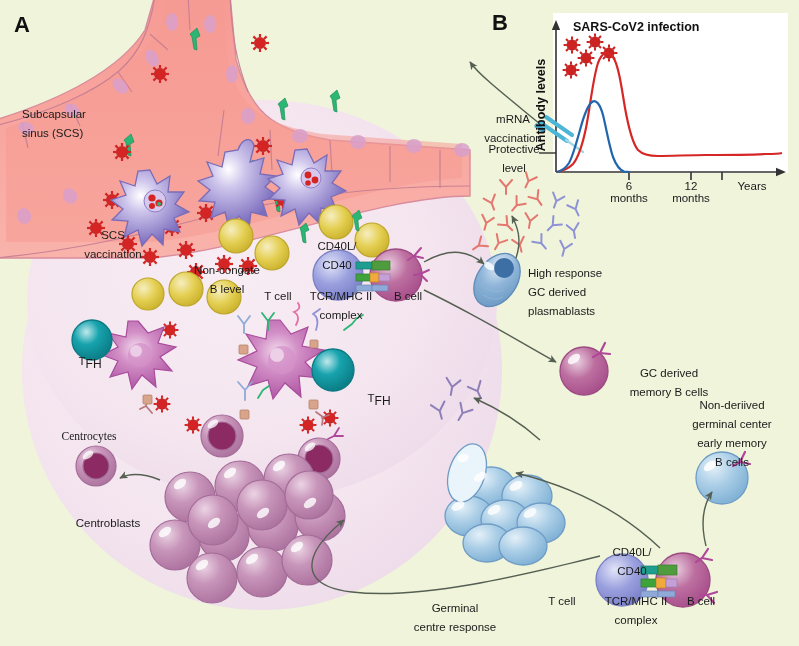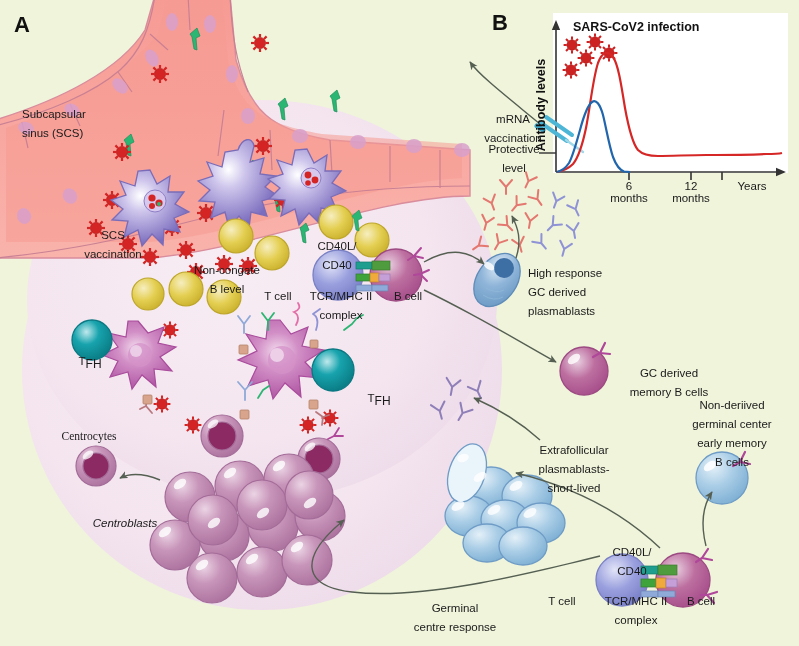--- a/index.html
+++ b/index.html
@@ -736,36 +736,33 @@
 complex</div>
 
   <div class="lbl" style="left:66px;top:333px;">
     <span>T</span><span class="sub">FH</span>
   </div>
   <div class="lbl" style="left:355px;top:370px;">
     <span>T</span><span class="sub">FH</span>
   </div>
 
   <div class="lbl c" style="left: 89px; top: 427px; white-space: pre; font-family: Liberation Serif, serif;">Centrocytes</div>
-  <div class="lbl c" style="left: 125px; top: 514px; white-space: pre; font-style: italic;">Centroblasts</div>
+  <div class="lbl c" style="left: 108px; top: 514px; white-space: pre;">Centroblasts</div>
   <div class="lbl c" style="left: 455px; top: 599px; text-align: center; white-space: pre;">Germinal
 centre response</div>
 
   <div class="lbl" style="left: 528px; top: 264px; white-space: pre;">High response
 GC derived
 plasmablasts</div>
   <div class="lbl c" style="left: 669px; top: 364px; white-space: pre;">GC derived
 memory B cells</div>
   <div class="lbl c" style="left: 732px; top: 396px; white-space: pre;">Non-deriived
 germinal center
 early memory
 B cells</div>
-  <div class="lbl c" style="left: 574px; top: 441px; white-space: pre;">Extrafollicular
-plasmablasts-
-short-lived</div>
 
   <div class="lbl c" style="left: 562px; top: 592px; white-space: pre;">T cell</div>
   <div class="lbl c" style="left: 701px; top: 592px; white-space: pre;">B cell</div>
   <div class="lbl c" style="left: 632px; top: 543px; white-space: pre;">CD40L/
 CD40</div>
   <div class="lbl c" style="left: 636px; top: 592px; white-space: pre;">TCR/MHC II
 complex</div>
 
   <div class="panel-letter" style="left:492px;top:10px;">B</div>
 

